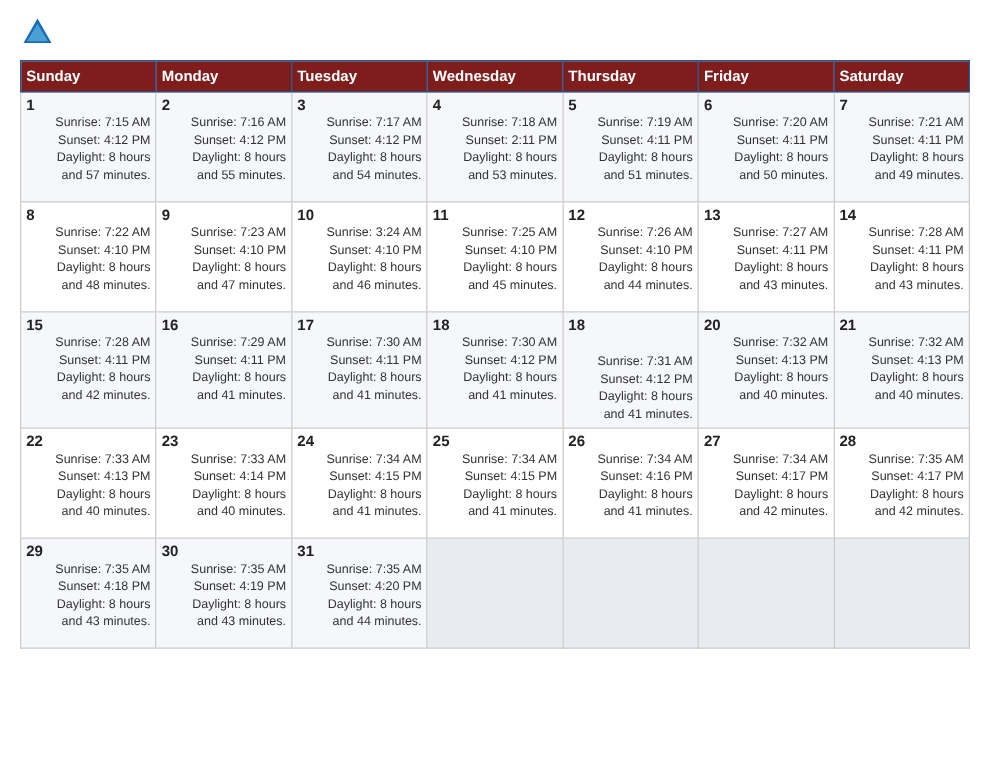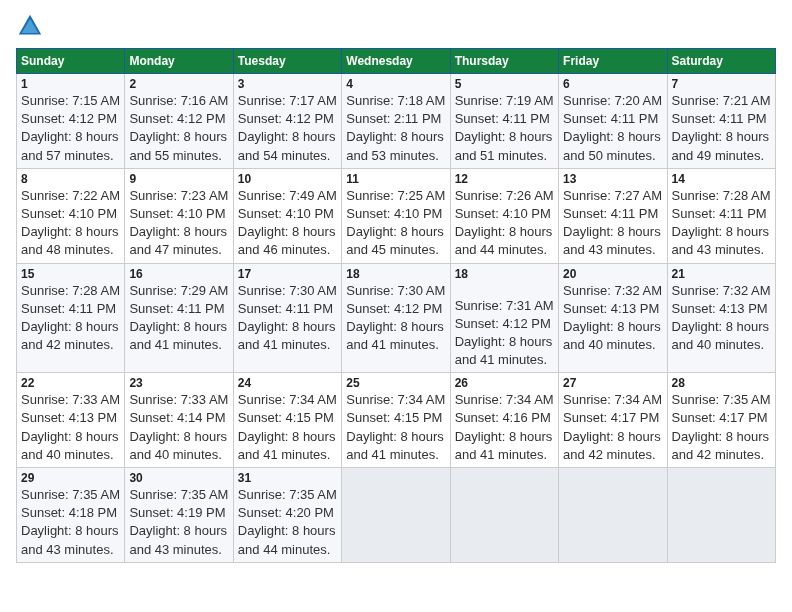--- a/index.html
+++ b/index.html
@@ -56,21 +56,21 @@
     .location-title {
       font-size: 14px;
       color: #555;
     }
     table {
       width: 100%;
       border-collapse: collapse;
       table-layout: fixed;
     }
     thead tr th {
-      background-color: #15803d;
+      background-color: #7f1d1d;
       color: #fff;
       font-size: 12px;
       font-weight: bold;
       padding: 5px 4px;
       text-align: left;
       border: 1px solid #1a5a9a;
     }
     tbody tr td {
       vertical-align: top;
       border: 1px solid #ccc;
@@ -87,23 +87,24 @@
       background: #fff;
     }
     .day-num {
       font-size: 12px;
       font-weight: bold;
       color: #222;
       display: block;
       margin-bottom: 1px;
     }
     .day-info {
-      font-size: 13px;
+      font-size: 10px;
       color: #333;
       line-height: 1.4;
+      text-align: right;
     }
     td.empty {
       background: #e8ecf0 !important;
     }
   </style>
 </head>
 <body>
 
 <div class="container">
   <div class="header-row">
@@ -197,21 +198,21 @@
           </td>
           <td>
             <span class="day-num">9</span>
             <div class="day-info" style="white-space: pre-line;">Sunrise: 7:23 AM
 Sunset: 4:10 PM
 Daylight: 8 hours
 and 47 minutes.</div>
           </td>
           <td>
             <span class="day-num">10</span>
-            <div class="day-info" style="white-space: pre-line;">Sunrise: 7:49 AM
+            <div class="day-info" style="white-space: pre-line;">Sunrise: 3:24 AM
 Sunset: 4:10 PM
 Daylight: 8 hours
 and 46 minutes.</div>
           </td>
           <td>
             <span class="day-num">11</span>
             <div class="day-info" style="white-space: pre-line;">Sunrise: 7:25 AM
 Sunset: 4:10 PM
 Daylight: 8 hours
 and 45 minutes.</div>

